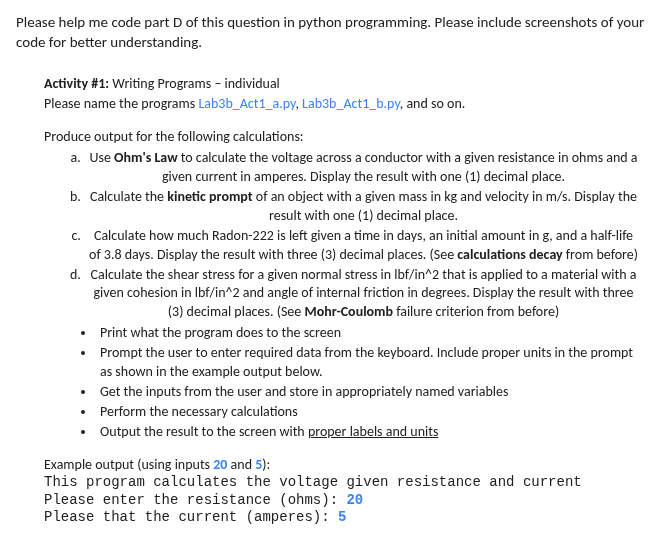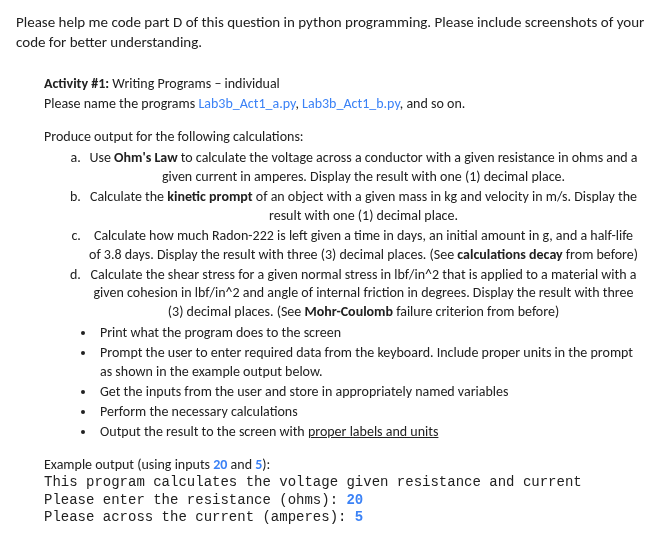--- a/index.html
+++ b/index.html
@@ -97,18 +97,18 @@
 
   <div class="section-gap">
     <span>Example output (using inputs </span><span class="red bold">20</span><span> and </span><span class="red bold">5</span><span>):</span>
   </div>
   <div class="mono">
     <div>This program calculates the voltage given resistance and current</div>
     <div>
       <span>Please enter the resistance (ohms): </span><span class="red bold">20</span>
     </div>
     <div>
-      <span>Please across the current (amperes): </span><span class="red bold">5</span>
+      <span>Please that the current (amperes): </span><span class="red bold">5</span>
     </div>
 
   </div>
 
 </div>
 
 </body></html>

